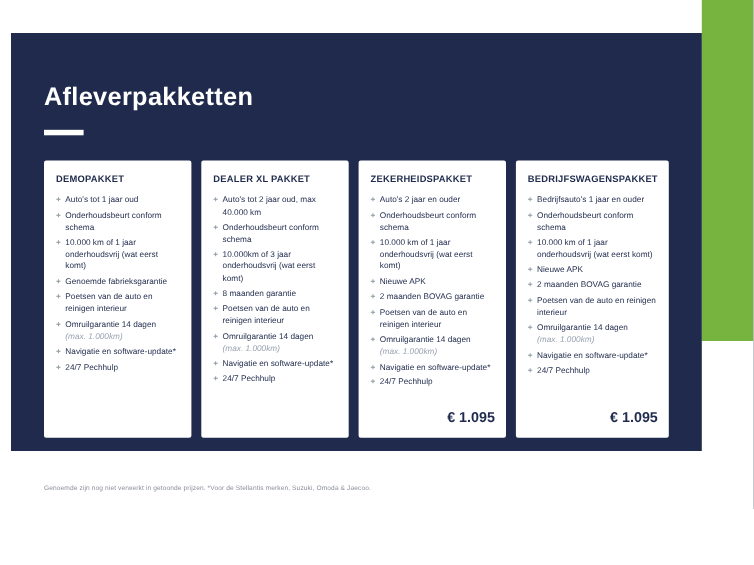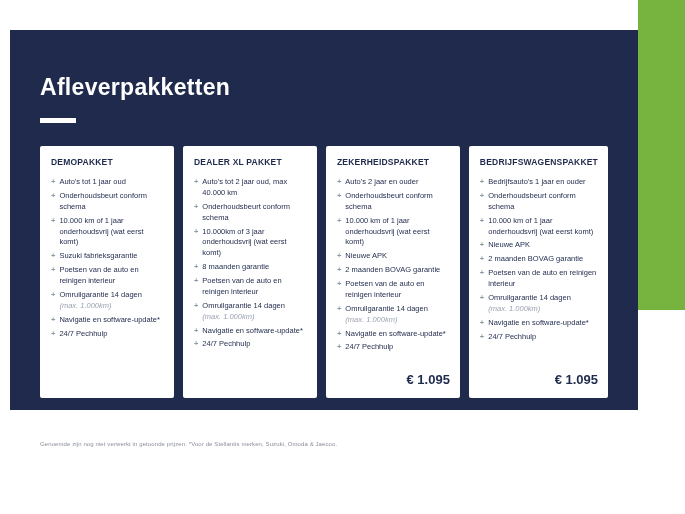--- a/index.html
+++ b/index.html
@@ -114,21 +114,21 @@
           <div class="feature">
             <span class="plus">+</span>
             <span class="feature-text"><span>Onderhoudsbeurt conform schema</span></span>
           </div>
           <div class="feature">
             <span class="plus">+</span>
             <span class="feature-text"><span>10.000 km of 1 jaar onderhoudsvrij (wat eerst komt)</span></span>
           </div>
           <div class="feature">
             <span class="plus">+</span>
-            <span class="feature-text"><span>Suzuki fabrieksgarantie</span></span>
+            <span class="feature-text"><span>Genoemde fabrieksgarantie</span></span>
           </div>
           <div class="feature">
             <span class="plus">+</span>
             <span class="feature-text"><span>Poetsen van de auto en reinigen interieur</span></span>
           </div>
           <div class="feature">
             <span class="plus">+</span>
             <span class="feature-text"><span>Omruilgarantie 14 dagen</span><span class="feature-note">(max. 1.000km)</span></span>
           </div>
           <div class="feature">

